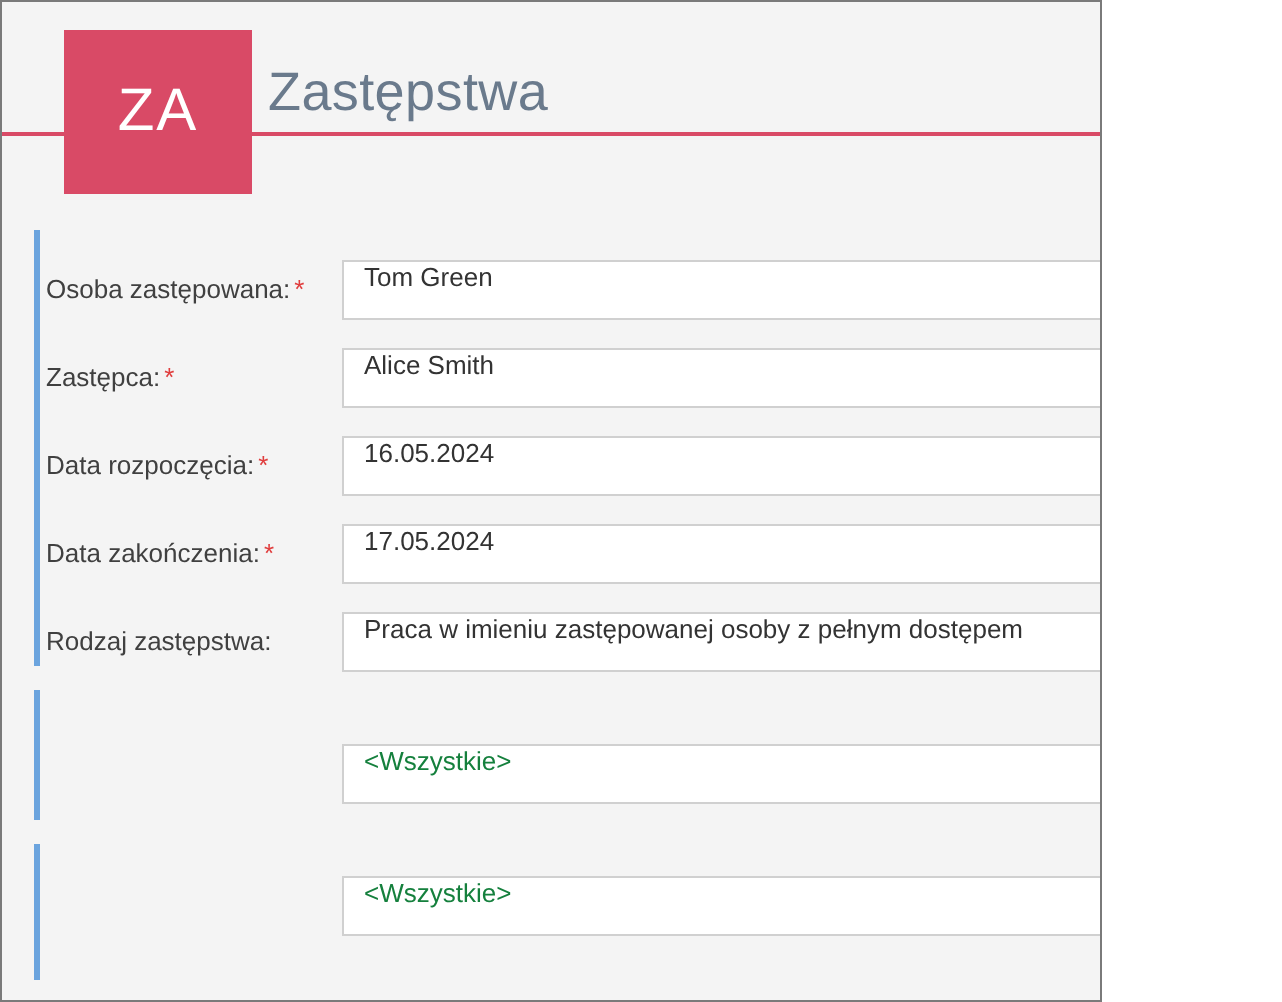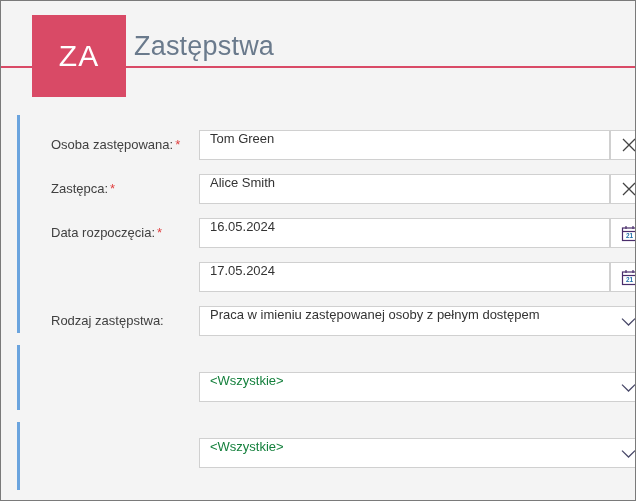--- a/index.html
+++ b/index.html
@@ -10,21 +10,21 @@
     width: 641px;
     height: 501px;
     overflow: hidden;
     font-family: "Liberation Sans", sans-serif;
     background: #ffffff;
   }
 
   .window {
     position: relative;
     box-sizing: border-box;
-    width: 636px;
+    width: 551px;
     height: 501px;
     border: 1px solid #7a7a7a;
     background: #f4f4f4;
     overflow: hidden;
   }
 
   
   .header {
     position: relative;
     height: 99px;
@@ -83,21 +83,20 @@
   }
   .accent-bar.g1 { top: 15px;  height: 218px; }
   .accent-bar.g2 { top: 245px; height: 65px; }
   .accent-bar.g3 { top: 322px; height: 68px; }
 
   .field-row {
     position: absolute;
     left: 0;
     right: 0;
     height: 30px;
-    margin-left: 28px;
   }
   .field-label {
     position: absolute;
     left: 22px;
     top: 0;
     height: 30px;
     line-height: 30px;
     font-size: 13px;
     color: #404040;
     white-space: nowrap;
@@ -228,20 +227,23 @@
             <line x1="1.5" y1="6.5" x2="15.5" y2="6.5" stroke="#4a2d6b" stroke-width="1.2"></line>
             <line x1="5" y1="1" x2="5" y2="4" stroke="#4a2d6b" stroke-width="1.2"></line>
             <line x1="12" y1="1" x2="12" y2="4" stroke="#4a2d6b" stroke-width="1.2"></line>
             <text x="8.5" y="13.4" text-anchor="middle" font-family="Liberation Sans, sans-serif" font-size="6.4" font-weight="bold" fill="#1e6fa8">21</text>
           </svg>
         </span>
       </div>
     </div>
 
     <div class="field-row" style="top:162px;">
+      <div class="field-label">
+        <span>Data zakończenia:</span><span class="req-star">*</span>
+      </div>
       <div class="control with-btn">
         <div class="control-value">17.05.2024</div>
       </div>
       <div class="icon-button">
         <span>
           <svg width="17" height="17" viewBox="0 0 17 17">
             <rect x="1.5" y="3" width="14" height="12.5" fill="#fff" stroke="#4a2d6b" stroke-width="1.2"></rect>
             <line x1="1.5" y1="6.5" x2="15.5" y2="6.5" stroke="#4a2d6b" stroke-width="1.2"></line>
             <line x1="5" y1="1" x2="5" y2="4" stroke="#4a2d6b" stroke-width="1.2"></line>
             <line x1="12" y1="1" x2="12" y2="4" stroke="#4a2d6b" stroke-width="1.2"></line>

